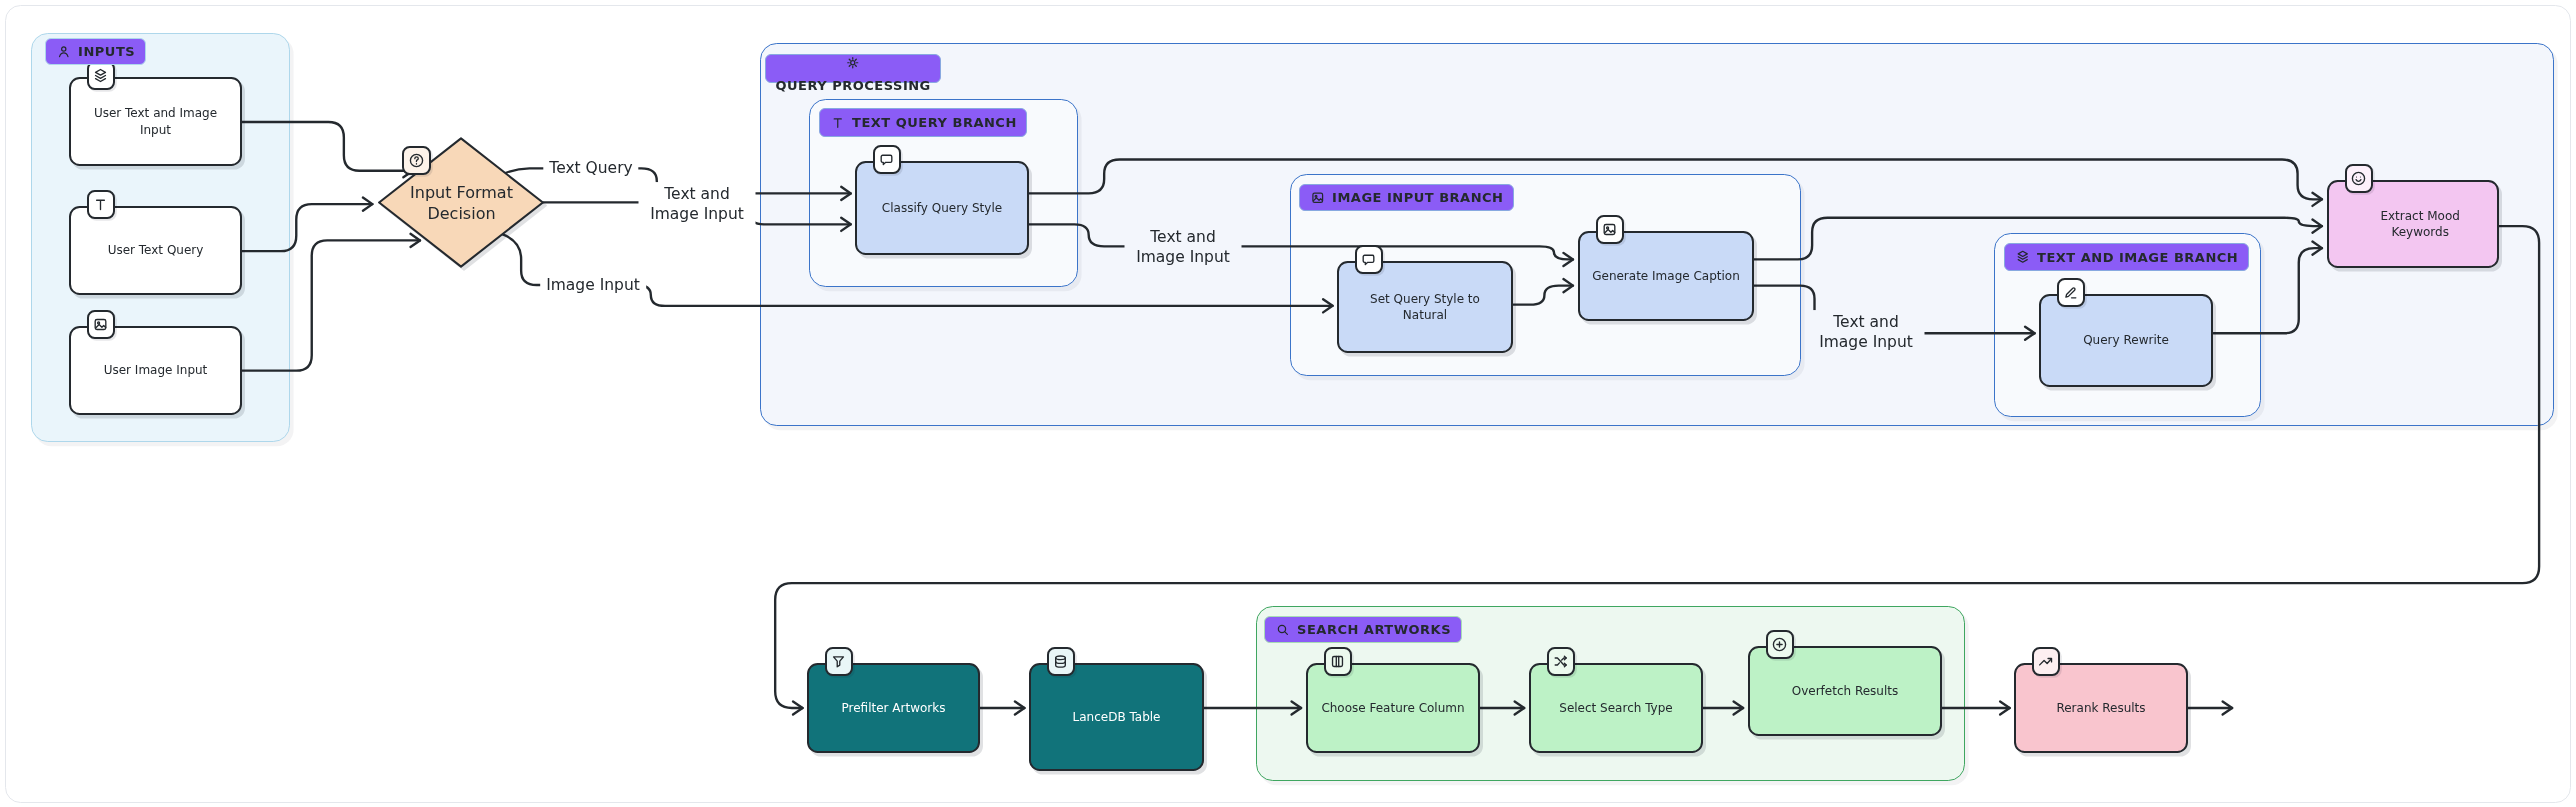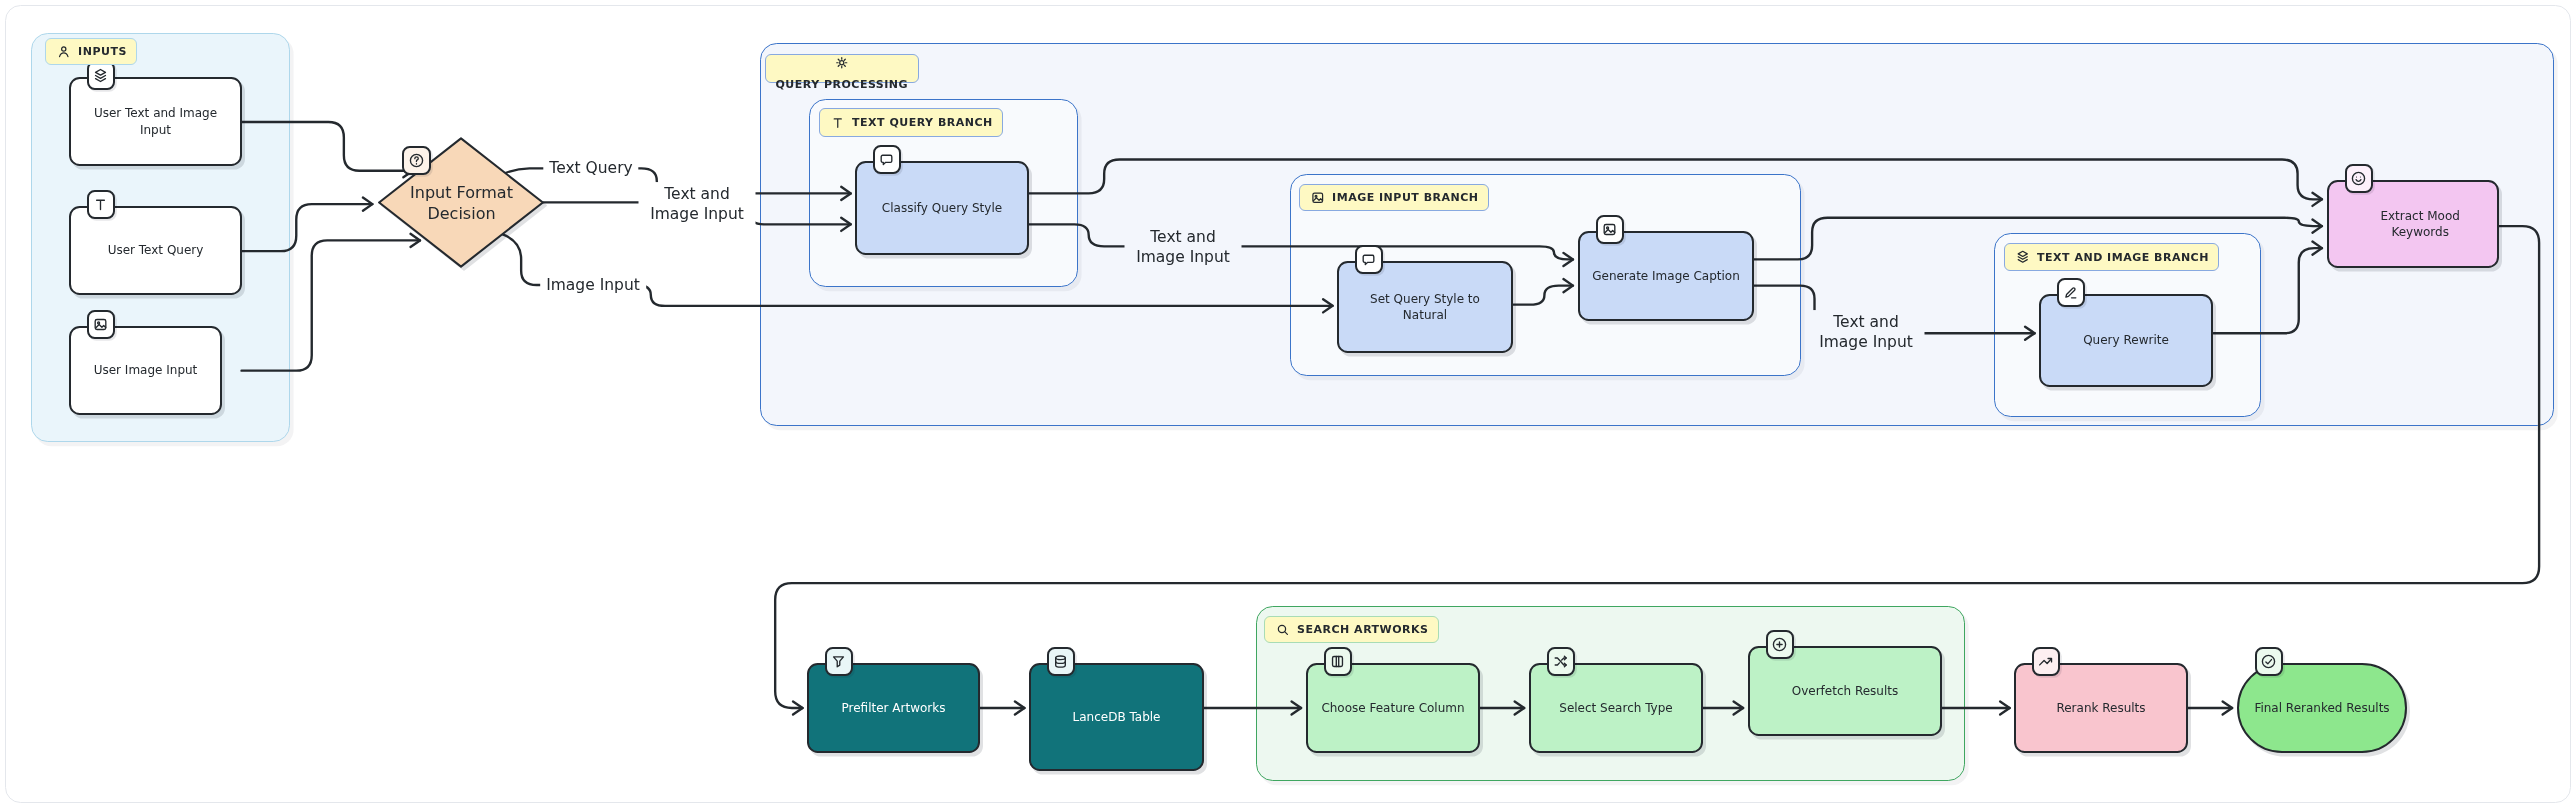--- a/index.html
+++ b/index.html
@@ -11,21 +11,21 @@
   
   .group{position:absolute;border-radius:16.7px;z-index:1;box-shadow:3.6px 4.2px 0 rgba(17,24,39,.05);}
   #g-inputs{left:31px;top:33px;width:257px;height:407px;background:var(--inputs-bg);border:1.8px solid var(--inputs-border);}
   #g-qp{left:760px;top:43px;width:1792px;height:381px;background:var(--qp-bg);border:1.8px solid var(--qp-border);}
   #g-tqb{left:809px;top:99px;width:267px;height:186px;background:rgba(255,255,255,.45);border:1.8px solid var(--qp-border);}
   #g-iib{left:1290px;top:174px;width:509px;height:200px;background:rgba(255,255,255,.45);border:1.8px solid var(--qp-border);}
   #g-tib{left:1994px;top:233px;width:265px;height:182px;background:rgba(255,255,255,.45);border:1.8px solid var(--qp-border);}
   #g-sa{left:1256px;top:606px;width:707px;height:173px;background:var(--sa-bg);border:1.8px solid var(--sa-border);}
 
   .group-label{position:absolute;z-index:4;display:flex;align-items:center;gap:7.1px;height:27px;
-               padding:0 9.5px;background:#fef9c3;border-radius:6px;font-size:11px;font-weight:700;
+               padding:0 9.5px;background:#8b5cf6;border-radius:6px;font-size:13px;font-weight:700;
                letter-spacing:0.5px;white-space:nowrap;}
   .group-label svg{width:15.5px;height:15.5px;flex:none;}
   #gl-inputs{left:45px;top:38px;border:1.5px solid var(--inputs-border);height:25px;}
   #gl-qp{left:765px;top:54px;border:1.5px solid var(--branch-label-border);flex-direction:column;}
   #gl-tqb{left:819px;top:108px;border:1.5px solid var(--branch-label-border);}
   #gl-iib{left:1299px;top:184px;border:1.5px solid var(--branch-label-border);height:25px;justify-content:flex-end;}
   #gl-tib{left:2004px;top:243px;border:1.5px solid var(--branch-label-border);height:26px;}
   #gl-sa{left:1264px;top:616px;border:1.5px solid var(--sa-label-border);height:25px;}
 
   
@@ -40,21 +40,21 @@
   .node .nlabel{display:block;}
   .blue{background:var(--node-blue);align-items:center;}
   .teal{background:var(--node-teal);color:#ffffff;}
   .green{background:var(--node-green);}
   .pink{background:var(--node-pink);}
   .magenta{background:var(--node-magenta);}
   .bright-green{background:var(--node-bright-green);}
 
   #n-uti{left:69px;top:77px;width:173px;height:89px;background:#fff;}
   #n-utq{left:69px;top:206px;width:173px;height:89px;background:#fff;}
-  #n-uii{left:69px;top:326px;width:153px;height:89px;background:#fff;}
+  #n-uii{left:69px;top:326px;width:173px;height:89px;background:#fff;}
   #n-classify{left:855px;top:161px;width:174px;height:94px;}
   #n-setq{left:1337px;top:261px;width:176px;height:92px;}
   #n-genc{left:1578px;top:231px;width:176px;height:90px;}
   #n-qrw{left:2039px;top:294px;width:174px;height:93px;}
   #n-extract{left:2327px;top:180px;width:172px;height:88px;padding-left:25px;}
   #n-prefilter{left:807px;top:663px;width:173px;height:90px;}
   #n-lancedb{left:1029px;top:663px;width:175px;height:108px;}
   #n-choose{left:1306px;top:663px;width:174px;height:90px;}
   #n-select{left:1529px;top:663px;width:174px;height:90px;}
   #n-overfetch{left:1748px;top:646px;width:194px;height:90px;}
@@ -366,28 +366,20 @@
     <span class="nlabel">Overfetch Results</span>
   </div>
   <div class="node pink" id="n-rerank">
     <div class="badge tint-pink">
         <svg viewBox="0 0 24 24">
           <use href="#i-trending-up"></use>
         </svg>
       </div>
     <span class="nlabel">Rerank Results</span>
   </div>
-  <div class="node bright-green" id="n-final">
-    <div class="badge tint-green">
-        <svg viewBox="0 0 24 24">
-          <use href="#i-check-circle"></use>
-        </svg>
-      </div>
-    <span class="nlabel">Final Reranked Results</span>
-  </div>
 
   <div class="edge-label" id="el-text-query">Text Query</div>
   <div class="edge-label wrap" id="el-tai-1">Text and Image Input</div>
   <div class="edge-label" id="el-image-input">Image Input</div>
   <div class="edge-label wrap on-qp" id="el-tai-2">Text and Image Input</div>
   <div class="edge-label wrap on-qp" id="el-tai-3">Text and Image Input</div>
 </div>
 
 
 </body></html>

